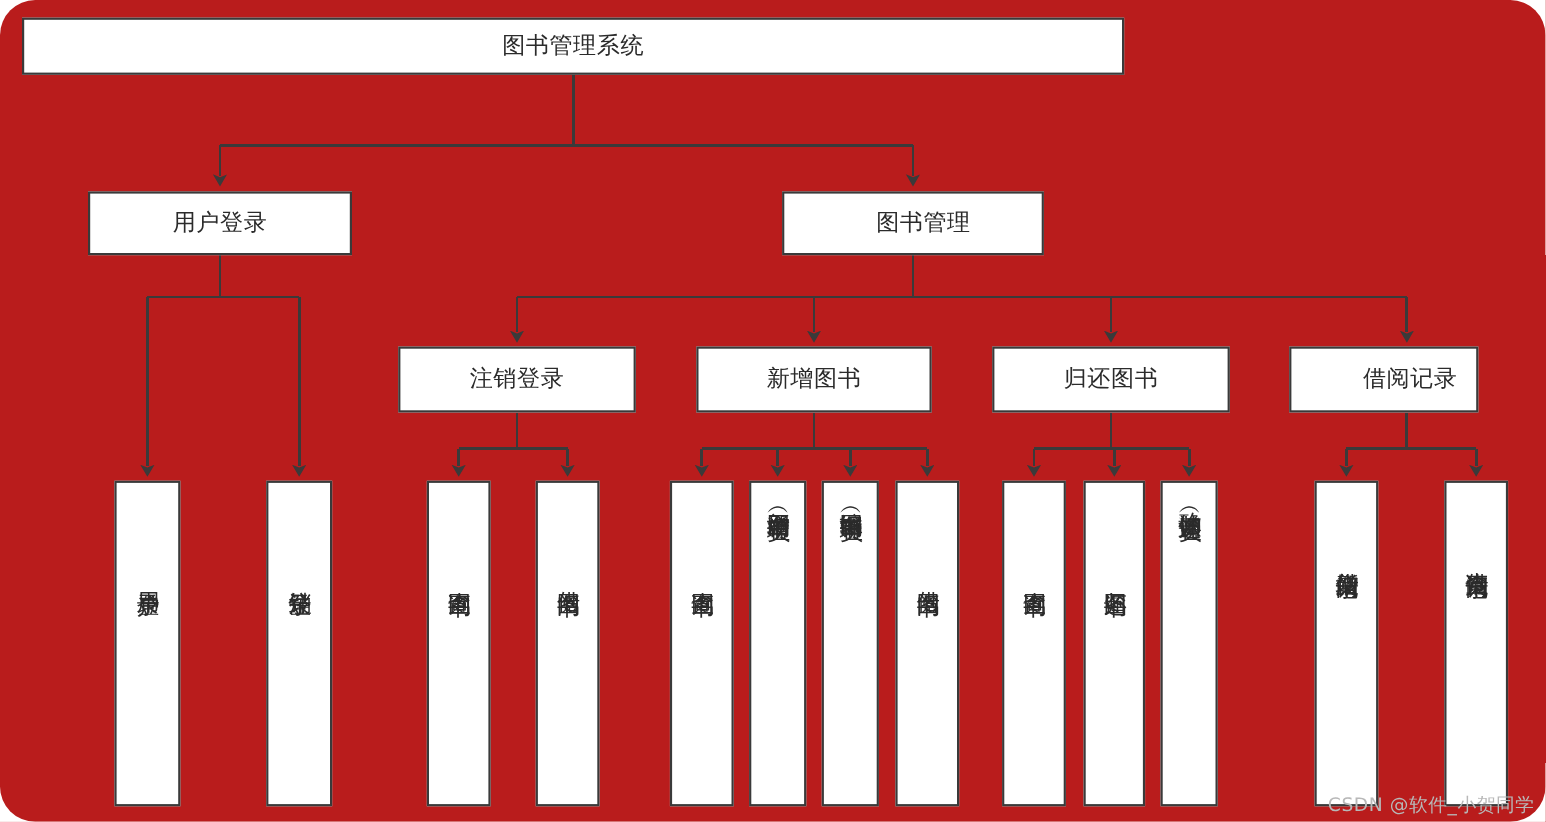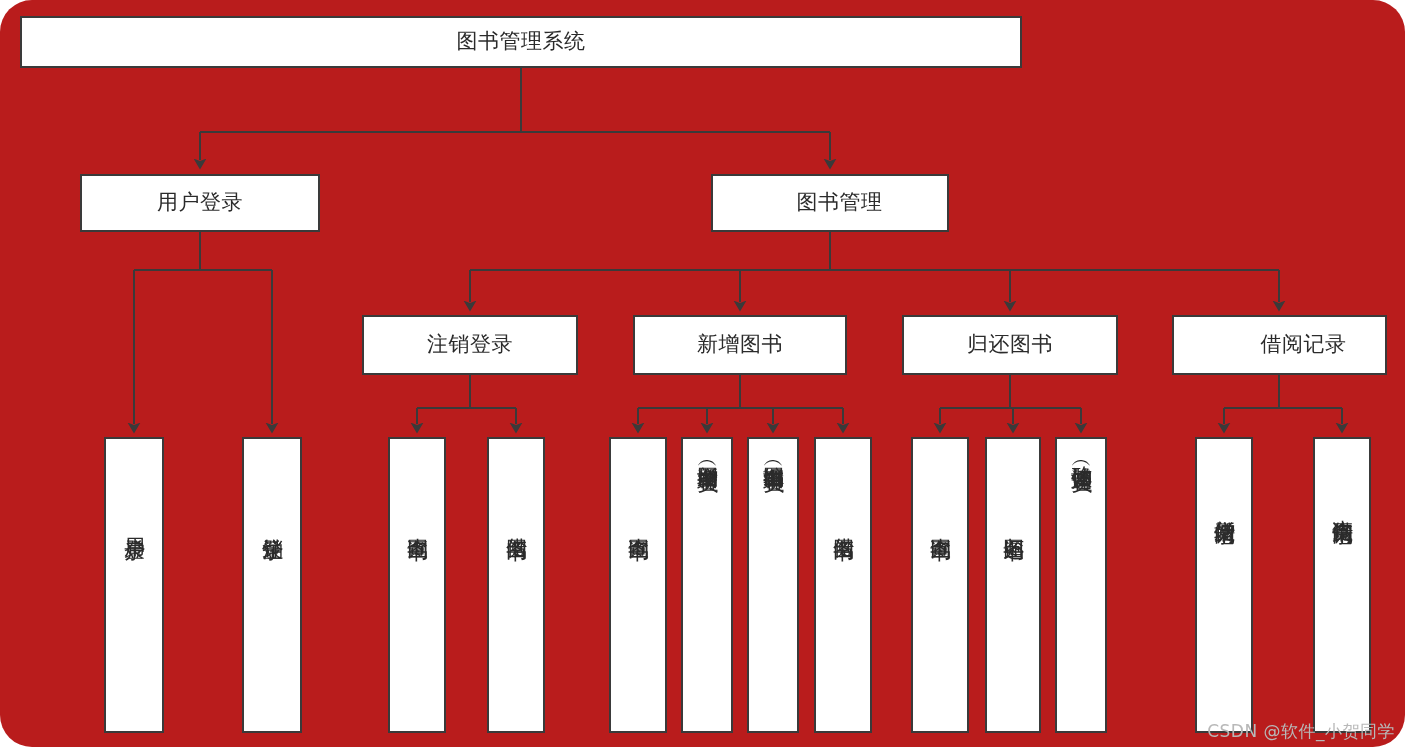--- a/index.html
+++ b/index.html
@@ -143,21 +143,21 @@
 
   <div class="node node-h" style="left:362px;top:315px;width:216px;height:60px;">
     <span class="label">注销登录</span>
   </div>
   <div class="node node-h" style="left:633px;top:315px;width:214px;height:60px;">
     <span class="label">新增图书</span>
   </div>
   <div class="node node-h" style="left:902px;top:315px;width:216px;height:60px;">
     <span class="label">归还图书</span>
   </div>
-  <div class="node node-h" style="left:1172px;top:315px;width:215px;height:60px;padding-left:48px;">
+  <div class="node node-h" style="left:1172px;top:315px;width:172px;height:60px;padding-left:48px;">
     <span class="label">借阅记录</span>
   </div>
 
   <div class="node node-v mid" style="left:104px;top:437px;width:60px;height:296px;">
     <span class="label">用户登录</span>
   </div>
   <div class="node node-v mid" style="left:242px;top:437px;width:60px;height:296px;">
     <span class="label">注销登录</span>
   </div>
   <div class="node node-v mid" style="left:388px;top:437px;width:58px;height:296px;">

